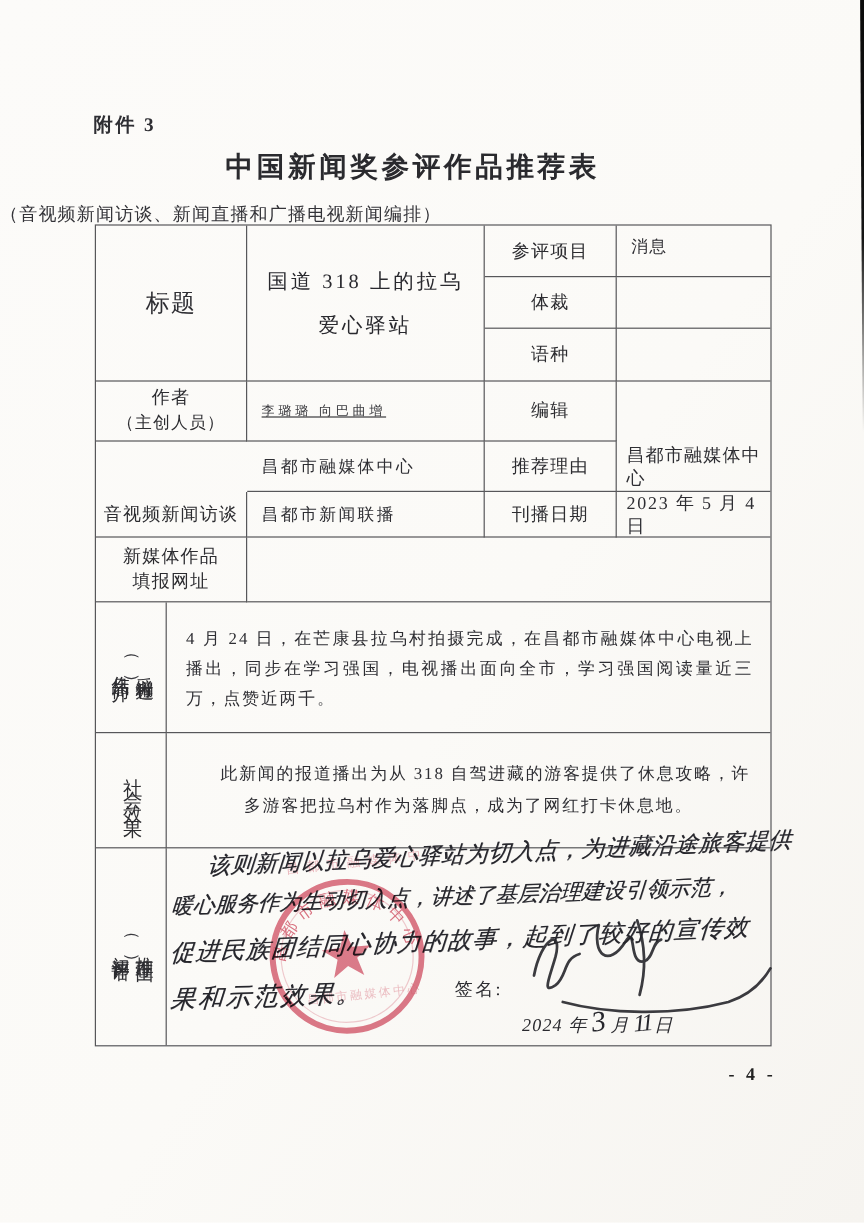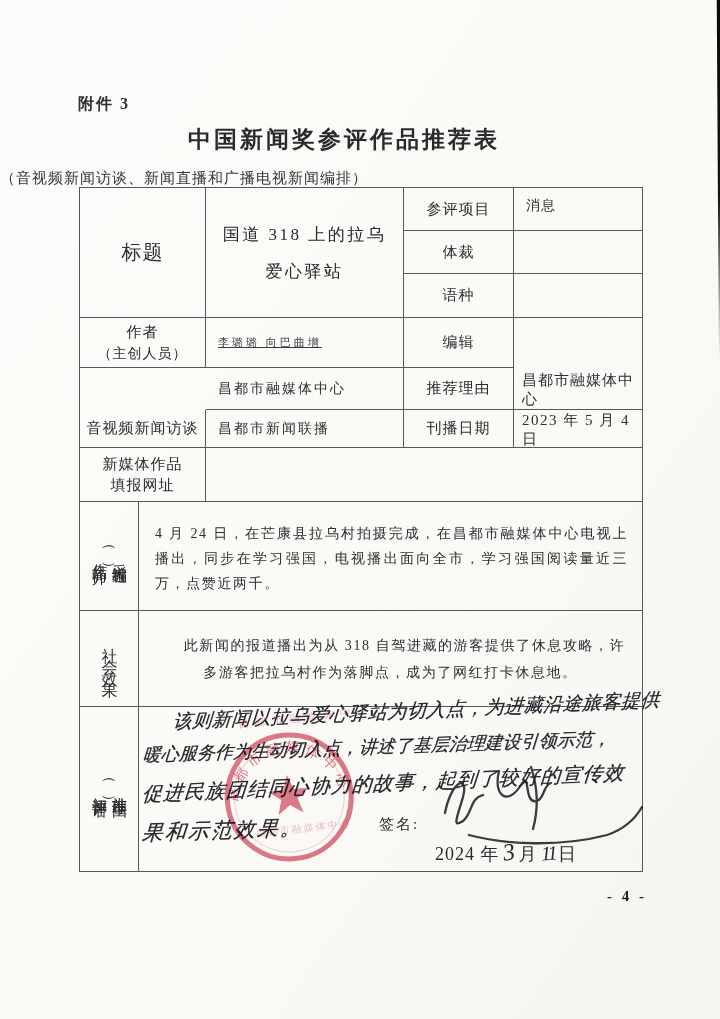--- a/index.html
+++ b/index.html
@@ -111,21 +111,21 @@
     z-index: 2;
   }
   .hw1 { left: 34px; top: 2px;  font-size: 19px; letter-spacing: 0.5px; transform: rotate(-2.6deg) skewX(-7deg); }
   .hw2 { left: 4px;  top: 36px; font-size: 18px; letter-spacing: 0px;   transform: rotate(-2deg) skewX(-6deg); }
   .hw3 { left: 3px;  top: 74px; font-size: 20px; letter-spacing: 1px;   transform: rotate(-2.6deg) skewX(-7deg); }
   .hw4 { left: 3px;  top: 112px; font-size: 21px; letter-spacing: 2px;  transform: rotate(-2deg) skewX(-6deg); }
   .sign-label { position: absolute; left: 240px; top: 108px; font-size: 15px;
                 letter-spacing: 2px; color:#2c2c30; z-index: 3; }
   .date-line { position: absolute; left: 296px; top: 132px; z-index: 3;
                color: #2a2a2f; display: flex; align-items: baseline; gap: 3px; }
-  .date-print { font-size: 18px; letter-spacing: 1px; }
+  .date-print { font-size: 15px; letter-spacing: 1px; font-style: italic; }
   .date-hand  { font-style: italic; color: var(--hand); }
   .date-month { font-size: 24px; transform: rotate(-8deg); display:inline-block; }
   .date-day   { font-size: 20px; transform: rotate(-4deg); display:inline-block; letter-spacing:-2px;}
   .stamp { position: absolute; left: 78px; top: -6px; width: 142px; height: 168px;
            mix-blend-mode: multiply; opacity: 0.9; transform: rotate(-6deg); z-index: 4; }
   .sig-svg { position: absolute; left: 272px; top: 48px; width: 240px; height: 95px; z-index: 3; }
   .page-number { position: absolute; left: 607px; top: 888px; font-size: 15px;
                  font-weight: bold; letter-spacing: 3px; color: #222; }
 </style>
 </head>

